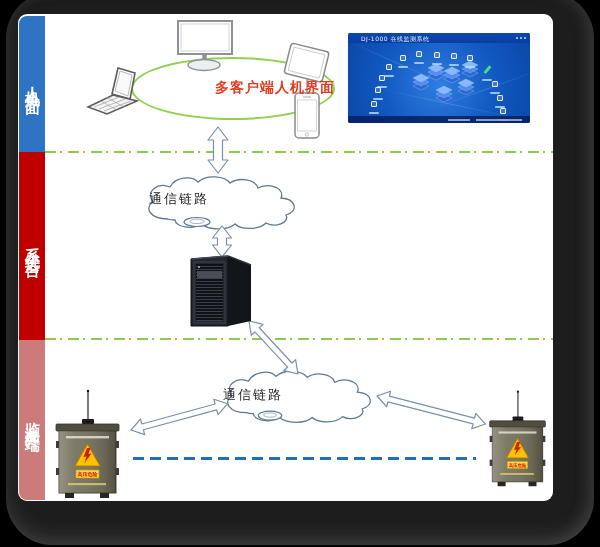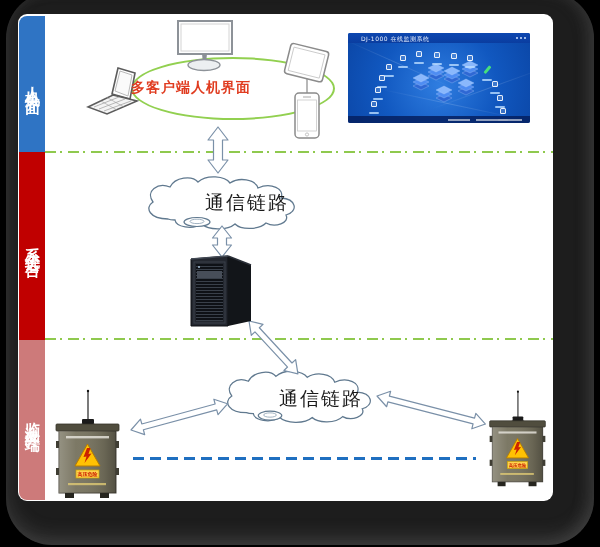--- a/index.html
+++ b/index.html
@@ -13,24 +13,24 @@
   .side{position:absolute;left:19px;width:26px;display:flex;align-items:center;justify-content:center;}
   .side span{writing-mode:vertical-rl;text-orientation:upright;color:#fff;font-weight:bold;
              font-size:15px;letter-spacing:5px;line-height:1;}
   
   .dashdot{position:absolute;height:2px;
      background:repeating-linear-gradient(90deg,#8fc94e 0 11px,transparent 11px 15px,#8fc94e 15px 17px,transparent 17px 23px);}
   .bluedash{position:absolute;height:3px;
      background:repeating-linear-gradient(90deg,#1f6fc0 0 11px,transparent 11px 17px);}
   
   .ellipse{position:absolute;left:131px;top:57px;width:204px;height:63px;border:2px solid #92d050;border-radius:50%;}
-  .clientlabel{position:absolute;left:131px;top:79px;width:204px;text-align:left;
+  .clientlabel{position:absolute;left:131px;top:79px;width:204px;text-align:right;
                font-size:14px;font-weight:bold;letter-spacing:1px;}
   
-  .cloudlabel{position:absolute;width:140px;text-align:right;font-size:19px;color:#1a1a1a;
+  .cloudlabel{position:absolute;width:140px;text-align:left;font-size:13px;color:#1a1a1a;
               font-family:"DejaVu Serif","Liberation Serif",serif;letter-spacing:2px;}
   
   .dash{position:absolute;left:348px;top:33px;width:182px;height:90px;border-radius:2px;overflow:hidden;
         background:radial-gradient(circle at 50% 58%, #2f7de0 0%, #1158c0 55%, #0b46a6 100%);}
   .dash .tbar{position:absolute;left:0;top:0;width:100%;height:10px;
         background:linear-gradient(#0d47b0,#0a3da0);}
   .dash .tbar span{position:absolute;left:13px;top:2px;font-size:6px;color:#e8f1ff;letter-spacing:.5px;white-space:nowrap;}
   .dash .dots{position:absolute;right:4px;top:4px;display:flex;gap:2px;}
   .dash .dots i{width:2px;height:2px;background:#cfe2ff;border-radius:50%;}
   .dash .fbar{position:absolute;left:0;bottom:0;width:100%;height:7px;background:rgba(5,32,96,.85);}

